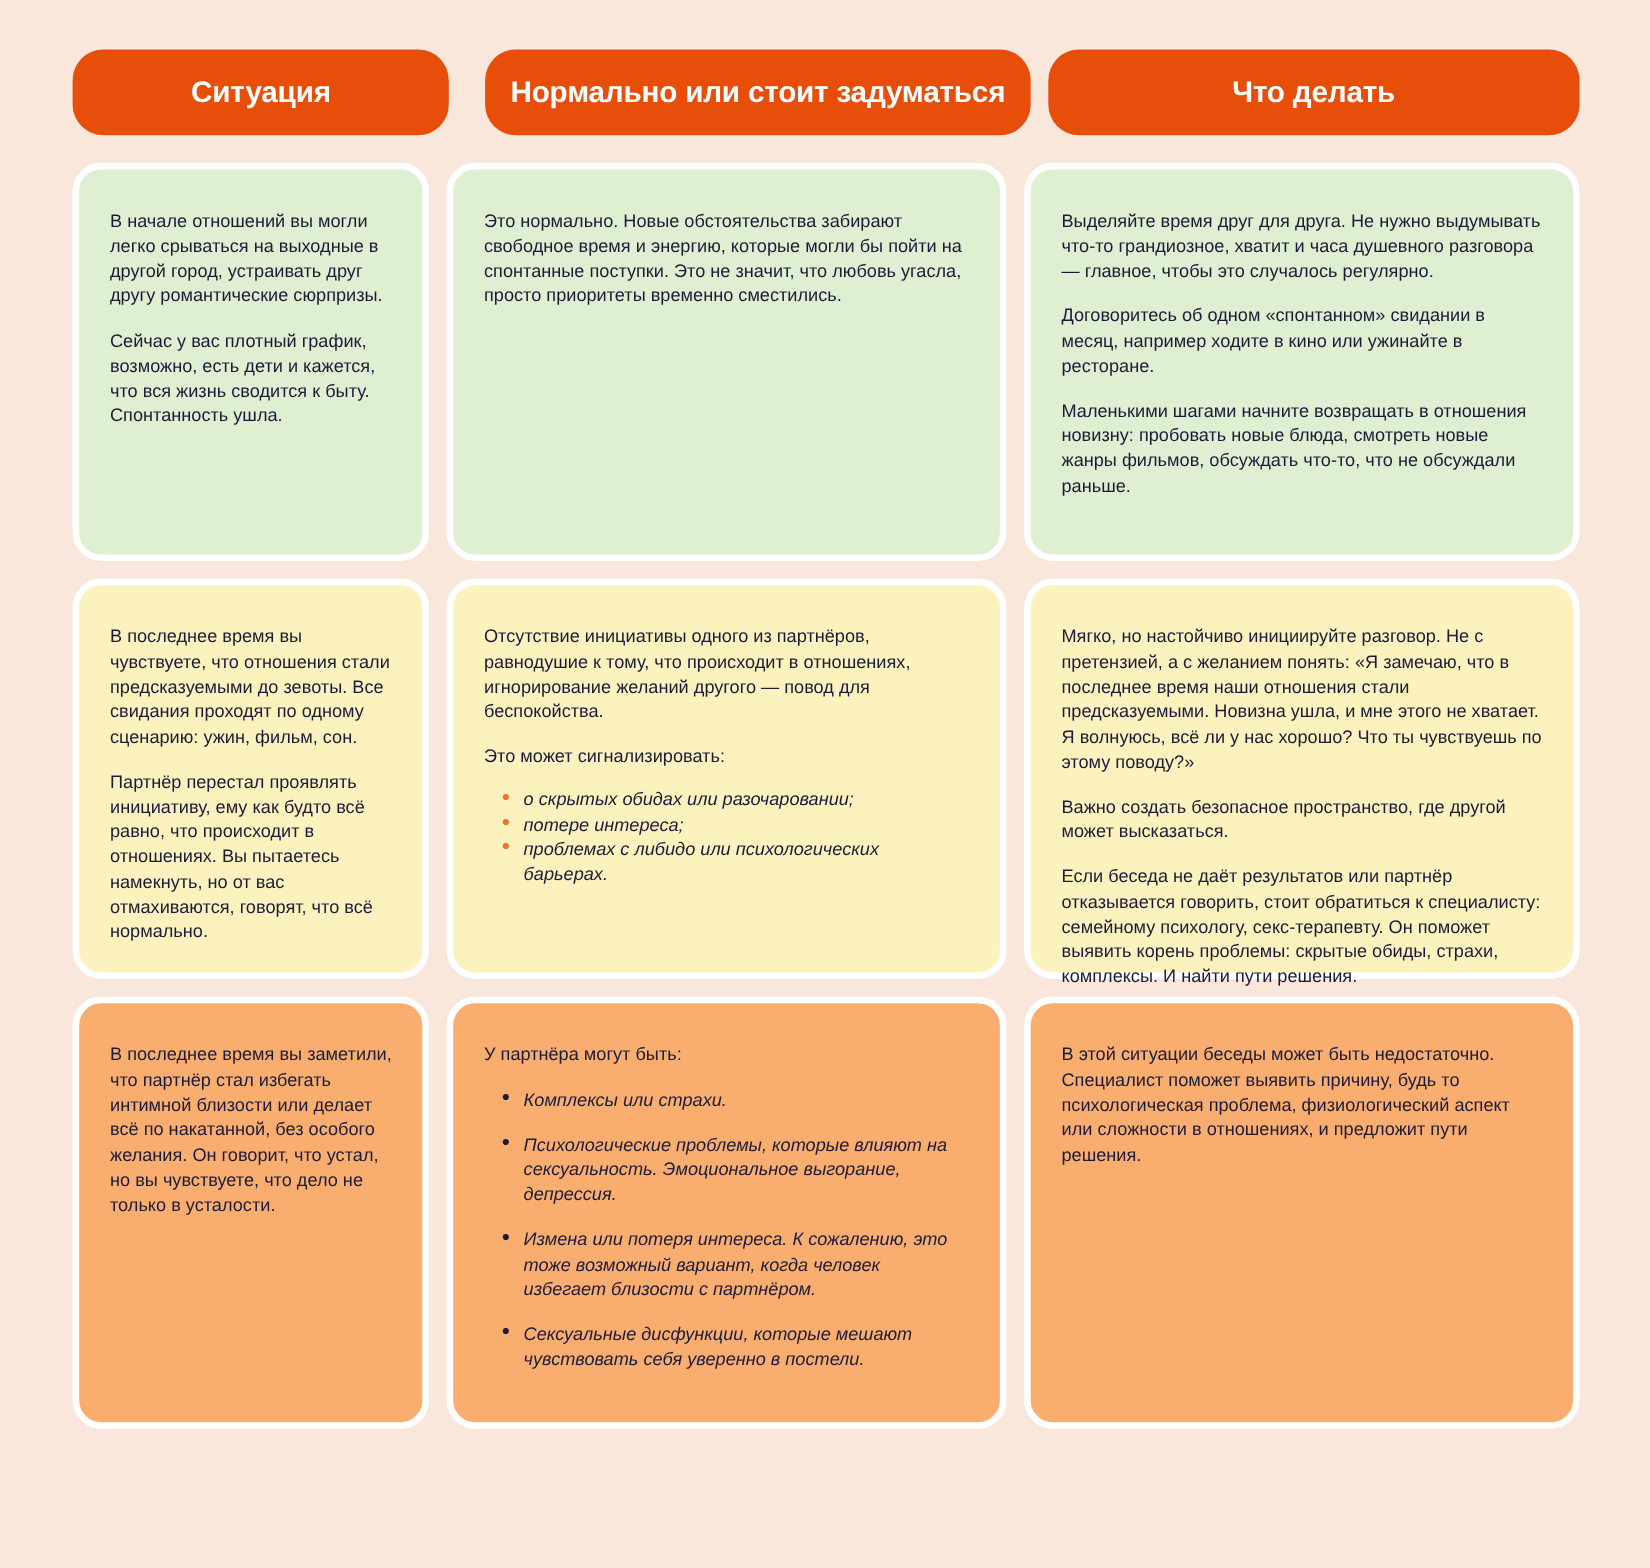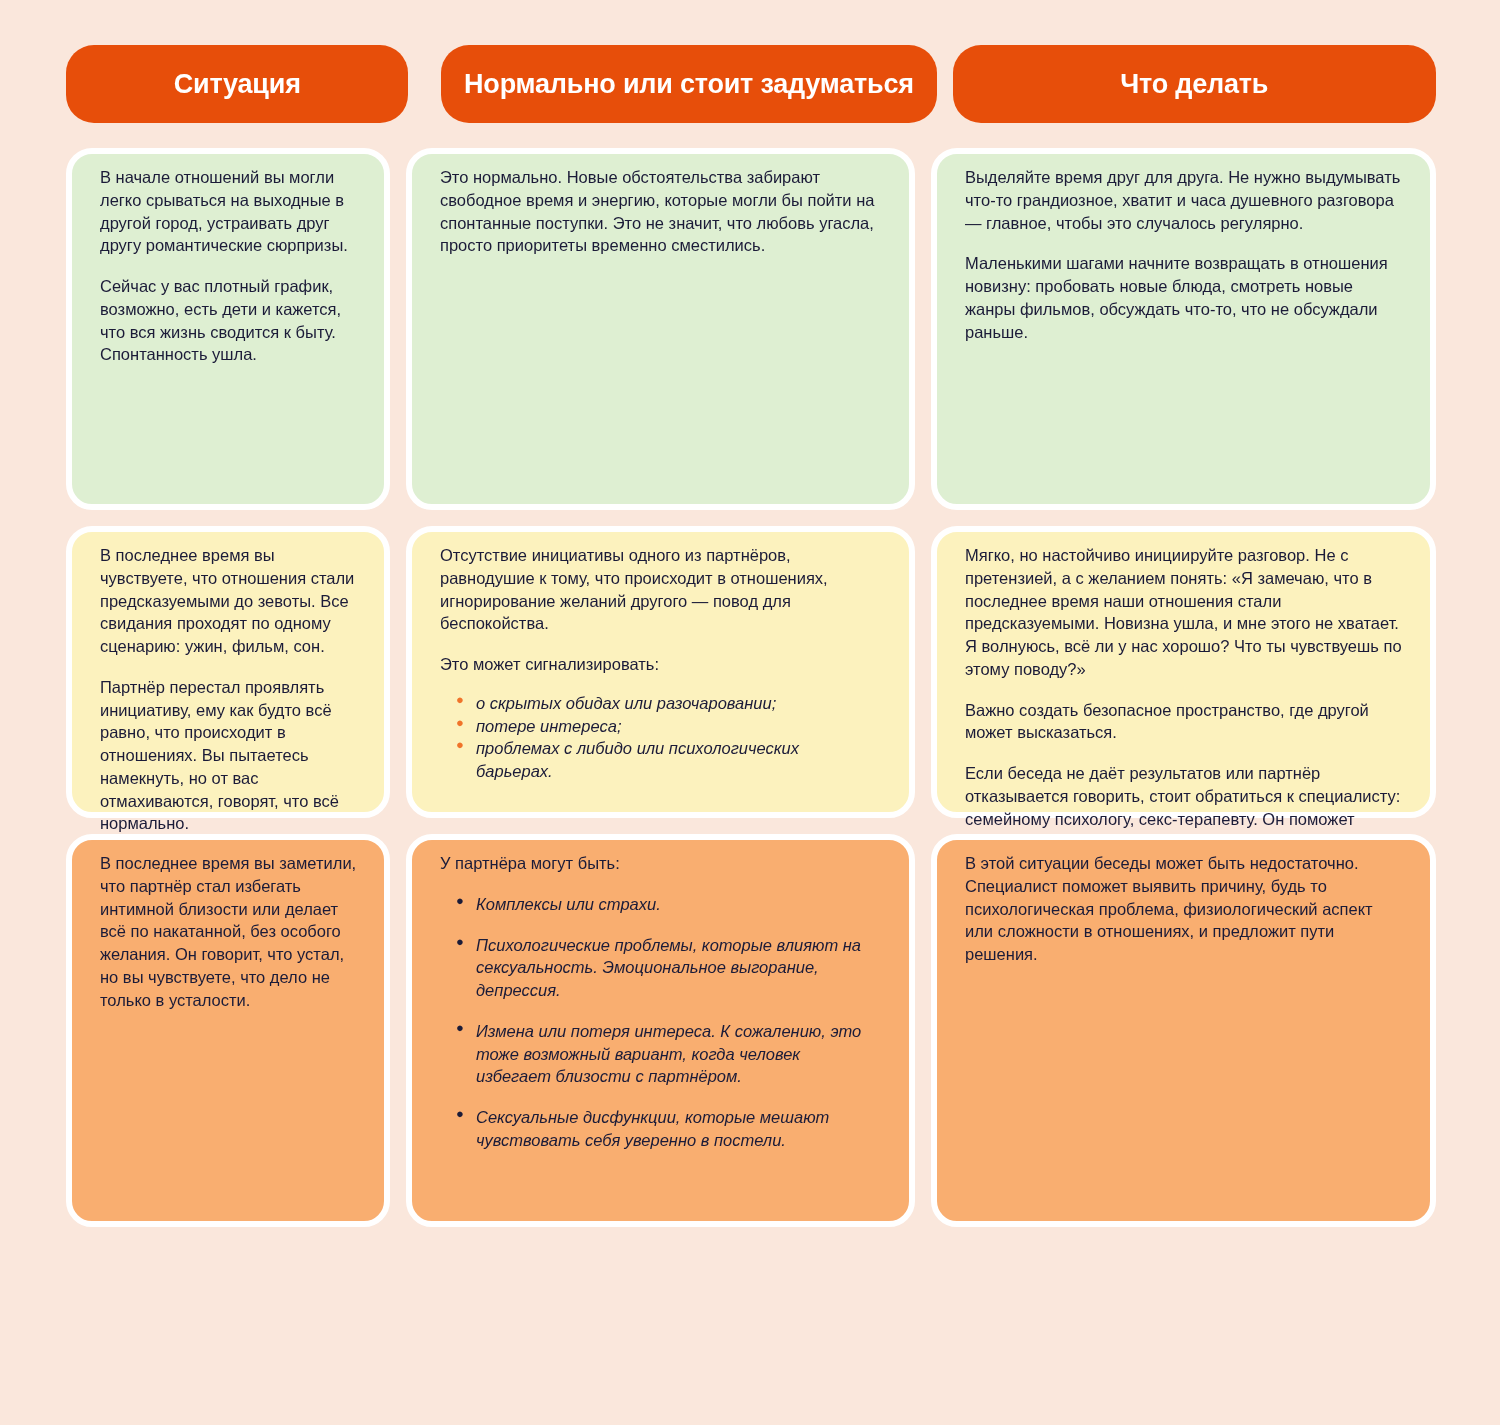--- a/index.html
+++ b/index.html
@@ -60,28 +60,28 @@
   }
   .row {
     display: flex;
     gap: 16px;
     align-items: stretch;
   }
   .cell {
     border-radius: 26px;
     border: 6px solid #FFFFFF;
     box-sizing: border-box;
-    padding: 12px 26px 24px 28px;
+    padding: 36px 26px 24px 28px;
   }
   .cell.c1 { width: 324px; }
   .cell.c2 { width: 509px; }
   .cell.c3 { width: 505px; }
 
   .row-green .cell { background: #DEEFD2; height: 362px; }
-  .row-yellow .cell { background: #FCF2BE; height: 292px; }
+  .row-yellow .cell { background: #FCF2BE; height: 364px; }
   .row-orange .cell { background: #F9AE70; height: 393px; }
 
   .para {
     color: #1B1B38;
     font-size: 16.5px;
     line-height: 1.38;
     margin: 0 0 18px 0;
     font-weight: 500;
   }
   .cell.c1 .para { font-size: 16.5px; }
@@ -138,20 +138,21 @@
     <div class="row row-green">
       <div class="cell c1">
         <p class="para">В начале отношений вы могли легко срываться на выходные в другой город, устраивать друг другу романтические сюрпризы.</p>
         <p class="para">Сейчас у вас плотный график, возможно, есть дети и кажется, что вся жизнь сводится к быту. Спонтанность ушла.</p>
       </div>
       <div class="cell c2">
         <p class="para">Это нормально. Новые обстоятельства забирают свободное время и энергию, которые могли бы пойти на спонтанные поступки. Это не значит, что любовь угасла, просто приоритеты временно сместились.</p>
       </div>
       <div class="cell c3">
         <p class="para">Выделяйте время друг для друга. Не нужно выдумывать что-то грандиозное, хватит и часа душевного разговора — главное, чтобы это случалось регулярно.</p>
+        <p class="para">Договоритесь об одном «спонтанном» свидании в месяц, например ходите в кино или ужинайте в ресторане.</p>
         <p class="para">Маленькими шагами начните возвращать в отношения новизну: пробовать новые блюда, смотреть новые жанры фильмов, обсуждать что-то, что не обсуждали раньше.</p>
       </div>
     </div>
 
     <div class="row row-yellow">
       <div class="cell c1">
         <p class="para">В последнее время вы чувствуете, что отношения стали предсказуемыми до зевоты. Все свидания проходят по одному сценарию: ужин, фильм, сон.</p>
         <p class="para">Партнёр перестал проявлять инициативу, ему как будто всё равно, что происходит в отношениях. Вы пытаетесь намекнуть, но от вас отмахиваются, говорят, что всё нормально.</p>
       </div>
       <div class="cell c2">

